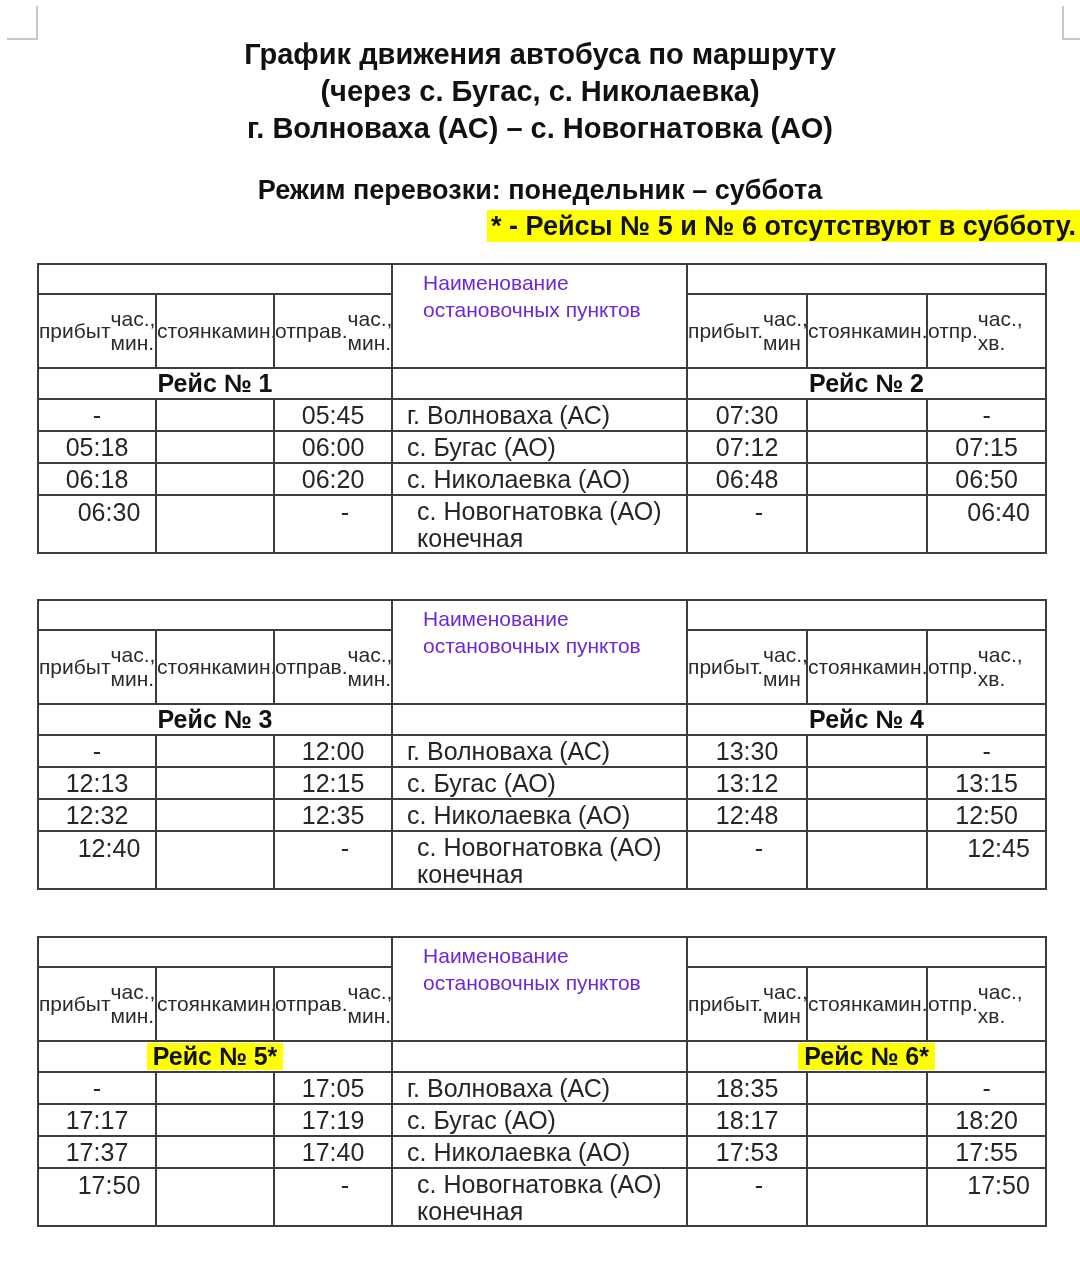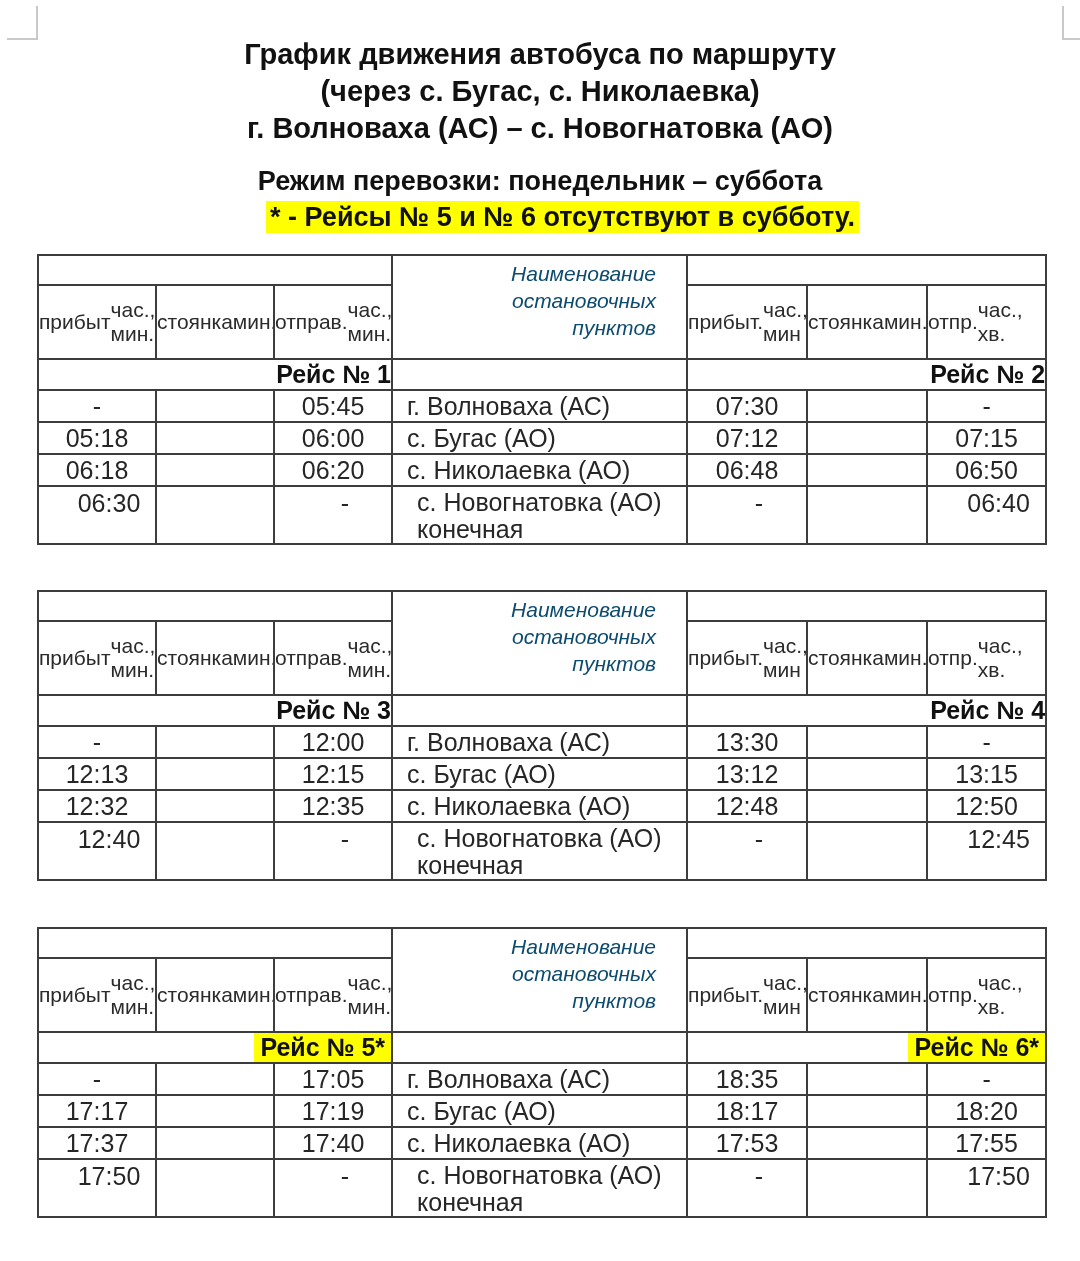--- a/index.html
+++ b/index.html
@@ -8,37 +8,37 @@
 
   
   .corner-tl { position:absolute; left:7px; top:6px; width:31px; height:34px;
                border-right:2px solid #c9c9c9; border-bottom:2px solid #c9c9c9; }
   .corner-tr { position:absolute; left:1062px; top:6px; width:18px; height:34px;
                border-left:2px solid #c9c9c9; border-bottom:2px solid #c9c9c9; }
 
   
   .titles { margin-top:36px; text-align:center; font-weight:bold; font-size:29px;
             line-height:37px; color:#111111; }
-  .subtitle { margin-top:17px; text-align:center; font-weight:bold; font-size:27px;
+  .subtitle { margin-top:26px; text-align:center; font-weight:bold; font-size:27px;
               line-height:35px; color:#111111; }
-  .note-line { text-align:center; font-size:27px; line-height:36px; font-weight:bold; color:#111111;margin-left:45px; }
+  .note-line { text-align:right; font-size:27px; line-height:36px; font-weight:bold; color:#111111;margin-left:45px; }
   .note-line span { background:var(--hl,#ffff00); padding:1px 4px; }
 
   
   table.schedule { border-collapse:collapse; table-layout:fixed; width:1008px;
                    margin-left:37px; color:#262626; }
   table.schedule td { border:2px solid #3d3d3d; overflow:hidden; }
 
   tr.row-top td { height:30px; }
   tr.row-labels td { height:74px; vertical-align:top; }
   .lbl-wrap { display:flex; flex-direction:row; justify-content:space-between;
               align-items:center; height:70px; padding:2px 0 1px 0; font-size:21px; color:#2b2b2b; }
-  td.stops-head { vertical-align:top; text-align:right; font-size:21px; line-height:27px;
-                  padding:4px 30px 0 30px; color:#0c4a6e;font-style:italic; }
-  tr.row-trip td { height:31px; text-align:right; vertical-align:middle; }
+  td.stops-head { vertical-align:top; text-align:left; font-size:21px; line-height:27px;
+                  padding:4px 30px 0 30px; color:#6d28d9; }
+  tr.row-trip td { height:31px; text-align:center; vertical-align:middle;border-radius:6px; }
   .trip-label { font-weight:bold; font-size:25px; color:#111111; }
   .trip-label.hl { background:var(--hl,#ffff00); padding:1px 6px; }
 
   tr.row-data td { height:32px; font-size:25px; text-align:center; vertical-align:middle; }
   tr.row-data td.stop { text-align:left; padding-left:14px; white-space:pre-line; line-height:27px; }
   tr.row-data.row-last td { height:57px; vertical-align:top; padding-top:2px;padding-left:24px; }
 
   .gap1 { margin-top:19px; } .gap2 { margin-top:45px; } .gap3 { margin-top:46px; }
 </style>
 </head>

